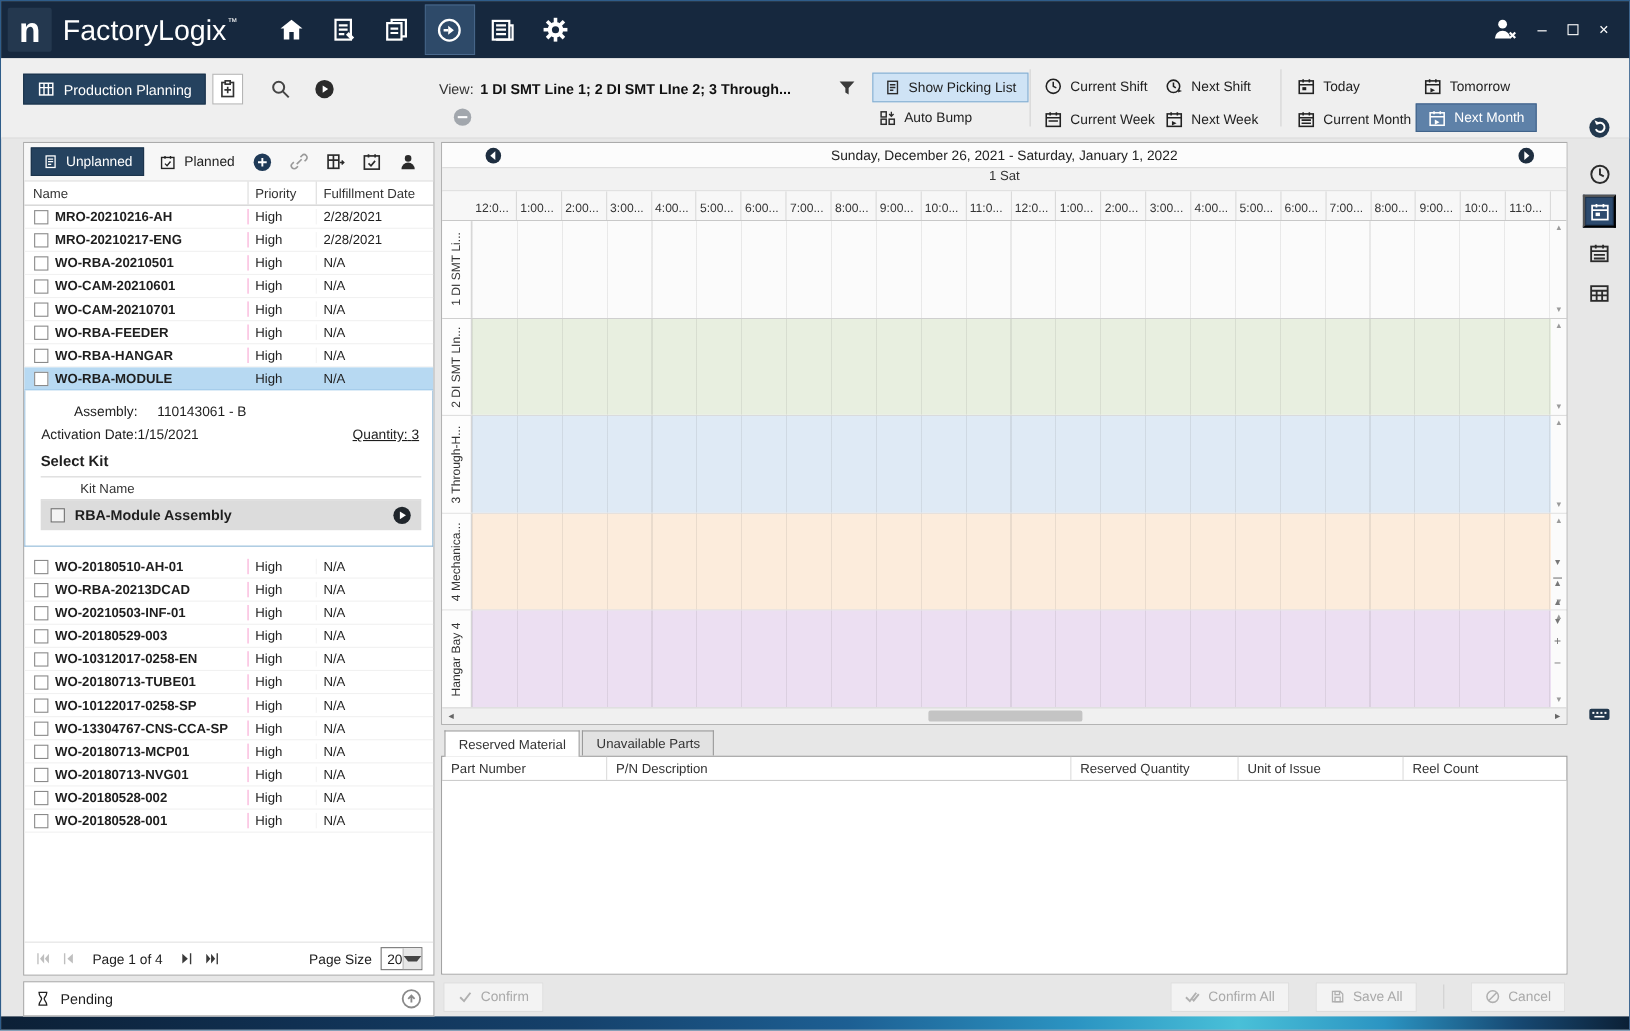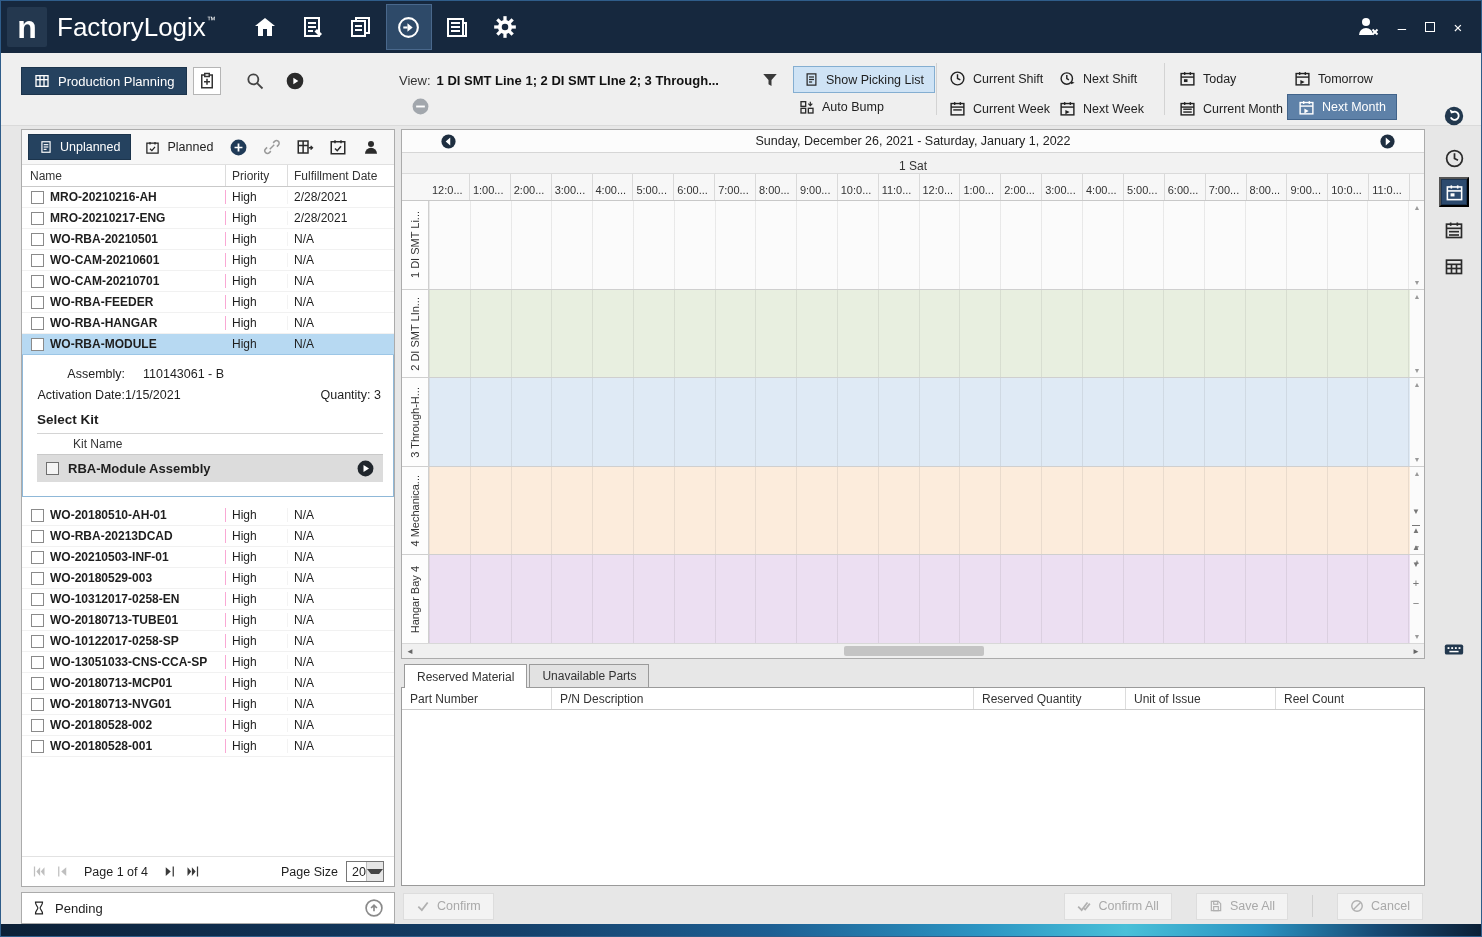--- a/index.html
+++ b/index.html
@@ -53,21 +53,21 @@
   .c-name { width:176px; border-right:1px solid #f9a8d4; overflow:hidden; white-space:nowrap;font-weight:bold; }
   .c-pri { width:62px; padding-left:6px; border-right:1px solid #f3f3f3; }
   .c-date { flex:1; padding-left:6px; }
   .lp-row.selected { background:var(--selection,#b7d9f2); border-bottom-color:#9cc6e6; }
   .lp-row.selected .c-name, .lp-row.selected .c-pri { border-right-color:transparent; }
 
   
   .detail { border:1px solid #8fb8d8; border-top:none; margin:0 0 8px 0; padding:12px 10px 14px 14px; background:#fff; flex:0 0 auto; }
   .d-row { display:flex; font-size:12.5px; margin-bottom:7px; align-items:center; }
   .d-label { width:88px; color:#222; flex:0 0 auto;text-align:right; }
-  .d-qty { margin-left:auto; padding-right:2px; }
+  .d-qty { margin-left:auto; padding-right:2px;text-decoration:underline; }
   .select-kit-title { font-weight:bold; font-size:13.5px; margin:10px 0 6px; }
   .kit-header { height:22px; display:flex; align-items:center; border-top:1px solid #d4d4d4; border-bottom:1px solid #c9c9c9; padding-left:36px; color:#333; }
   .kit-row { height:27px; display:flex; align-items:center; background:#dcdcdc; cursor:pointer; }
   .kit-row .cbx { width:13px; height:13px; border:1px solid #6f6f6f; background:#f4f4f4; margin:0 9px 0 9px; }
   .kit-name { font-weight:bold; font-size:13px; flex:1; }
   .kit-go { margin-right:8px; display:flex; }
 
   
   .lp-pagination { margin-top:auto; display:flex; align-items:center; height:30px; border-top:1px solid #e2e2e2; padding:0 10px; gap:8px; font-size:12.5px; flex:0 0 auto; }
   .pg-ic { display:flex; align-items:center; cursor:pointer; }
@@ -80,21 +80,21 @@
   .pending-bar { height:32px; margin-top:5px; background:#fff; border:1px solid #ababab; display:flex; align-items:center; padding:0 10px; gap:9px; font-size:13px; flex:0 0 auto; }
   .pending-up { margin-left:auto; display:flex; cursor:pointer; }
 
   
   .center-col { flex:1; display:flex; flex-direction:column; min-width:0; min-height:0; }
   .scheduler { height:530px; border:1px solid #ababab; background:#fff; display:flex; flex-direction:column; position:relative; flex:0 0 auto; }
   .sch-nav { height:23px; display:flex; align-items:center; background:#fcfcfc; border-bottom:1px solid #d6d6d6; position:relative; flex:0 0 auto; }
   .sch-nav-left { position:absolute; left:38px; top:3px; display:flex; cursor:pointer; }
   .sch-nav-right { position:absolute; right:28px; top:3px; display:flex; cursor:pointer; }
   .sch-title { flex:1; text-align:center; font-size:12.5px; color:#222; }
-  .sch-day { height:21px; background:#f2f2f2; border-bottom:1px solid #dadada; display:flex; align-items:flex-end; justify-content:center; font-size:12px; color:#333; flex:0 0 auto; }
+  .sch-day { height:21px; background:#f2f2f2; border-bottom:1px solid #dadada; display:flex; align-items:flex-start; justify-content:center; font-size:12px; color:#333; flex:0 0 auto; }
   .sch-timehdr { height:27px; display:flex; border-bottom:1px solid #c8c8c8; background:#f7f7f7; padding-left:27px; padding-right:14px; flex:0 0 auto; }
   .time-cell { flex:1; border-right:1px solid #dadada; font-size:11px; color:#333; display:flex; align-items:flex-end; padding:0 0 4px 3px; overflow:hidden; white-space:nowrap; }
   .sch-rows { flex:1; display:flex; flex-direction:column; min-height:0; }
   .res-row { flex:1; display:flex; border-bottom:1px solid #cfcfcf; min-height:0; }
   .res-row:last-child { border-bottom:none; }
   .res-label { width:27px; border-right:1px solid #cfcfcf; background:#fdfdfd; display:flex; align-items:center; justify-content:center; }
   .res-label span { writing-mode:vertical-rl; transform:rotate(180deg); font-size:11px; color:#333; white-space:nowrap; }
   .res-band { flex:1; background-image:repeating-linear-gradient(to right, rgba(70,70,70,0.10) 0 1px, transparent 1px 40.8px); }
   .res-scroll { width:14px; display:flex; flex-direction:column; justify-content:space-between; align-items:center; padding:3px 0; background:#fbfbfb; }
   .mini { font-size:7px; color:#9a9a9a; line-height:1; cursor:pointer; }
@@ -549,21 +549,21 @@
               <span class="c-date">N/A</span>
             </div>
             <div class="lp-row">
               <span class="cbx"></span>
               <span class="c-name">WO-10122017-0258-SP</span>
               <span class="c-pri">High</span>
               <span class="c-date">N/A</span>
             </div>
             <div class="lp-row">
               <span class="cbx"></span>
-              <span class="c-name">WO-13051033-CNS-CCA-SP</span>
+              <span class="c-name">WO-13304767-CNS-CCA-SP</span>
               <span class="c-pri">High</span>
               <span class="c-date">N/A</span>
             </div>
             <div class="lp-row">
               <span class="cbx"></span>
               <span class="c-name">WO-20180713-MCP01</span>
               <span class="c-pri">High</span>
               <span class="c-date">N/A</span>
             </div>
             <div class="lp-row">

